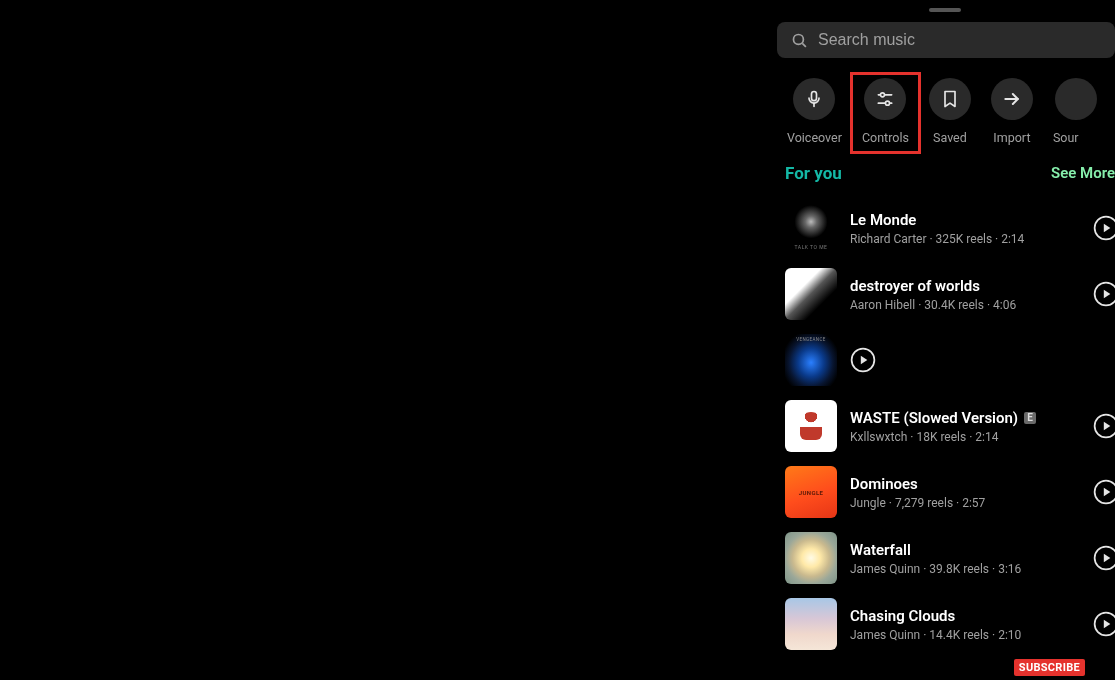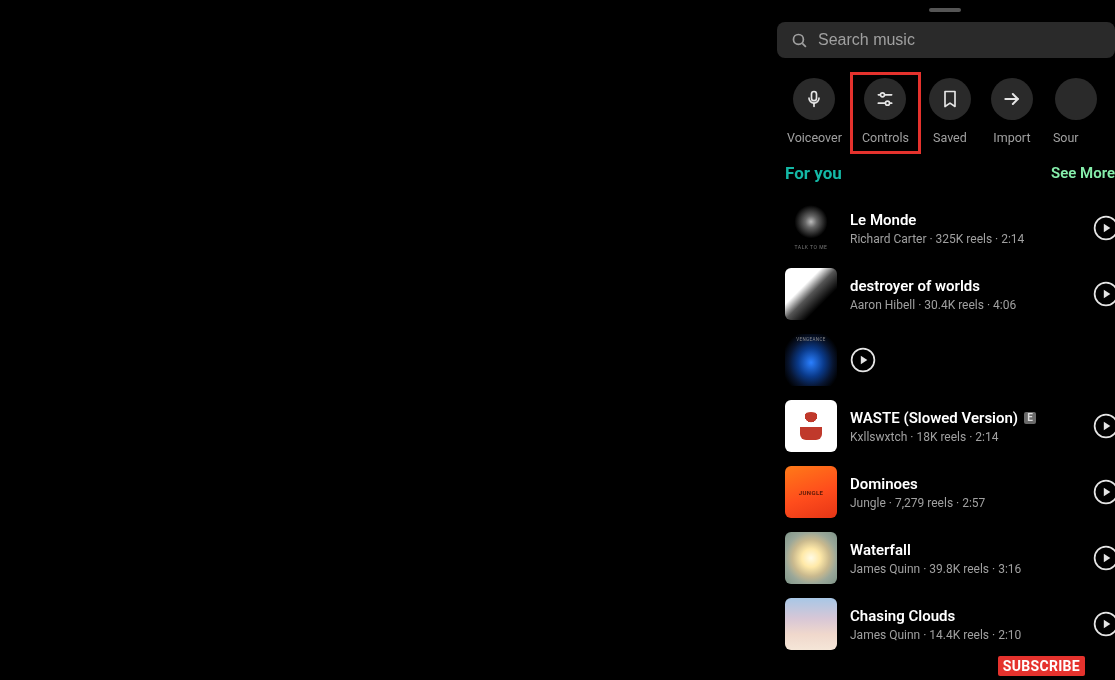--- a/index.html
+++ b/index.html
@@ -167,21 +167,21 @@
     .art-4 { background: linear-gradient(160deg, #ff7a18 0%, #ff4d1c 55%, #e63516 100%); position:relative;}
     .art-4::after { content:"JUNGLE"; position:absolute; top:50%; left:50%; transform:translate(-50%,-50%); color:#5a1808; font-size:6px; font-weight:700; letter-spacing:0.4px;}
     .art-5 { background: radial-gradient(circle at 50% 50%, #fffbe6 0%, #ffe9a8 25%, #c9b98e 50%, #9aa799 70%, #7d9488 100%); }
     .art-6 { background: linear-gradient(180deg, #a8c7e6 0%, #d8c7d6 40%, #f0d8cc 70%, #f5e6d8 100%); }
     .subscribe-pill {
       position: absolute;
       bottom: 4px;
       right: 30px;
       background: #e5322d;
       color: #fff;
-      font-size: 14px;
+      font-size: 11px;
       font-weight: 700;
       padding: 2px 5px;
       border-radius: 2px;
       letter-spacing: 0.3px;
       margin-top: 30px;
     }
   </style>
 </head>
 <body>
 

